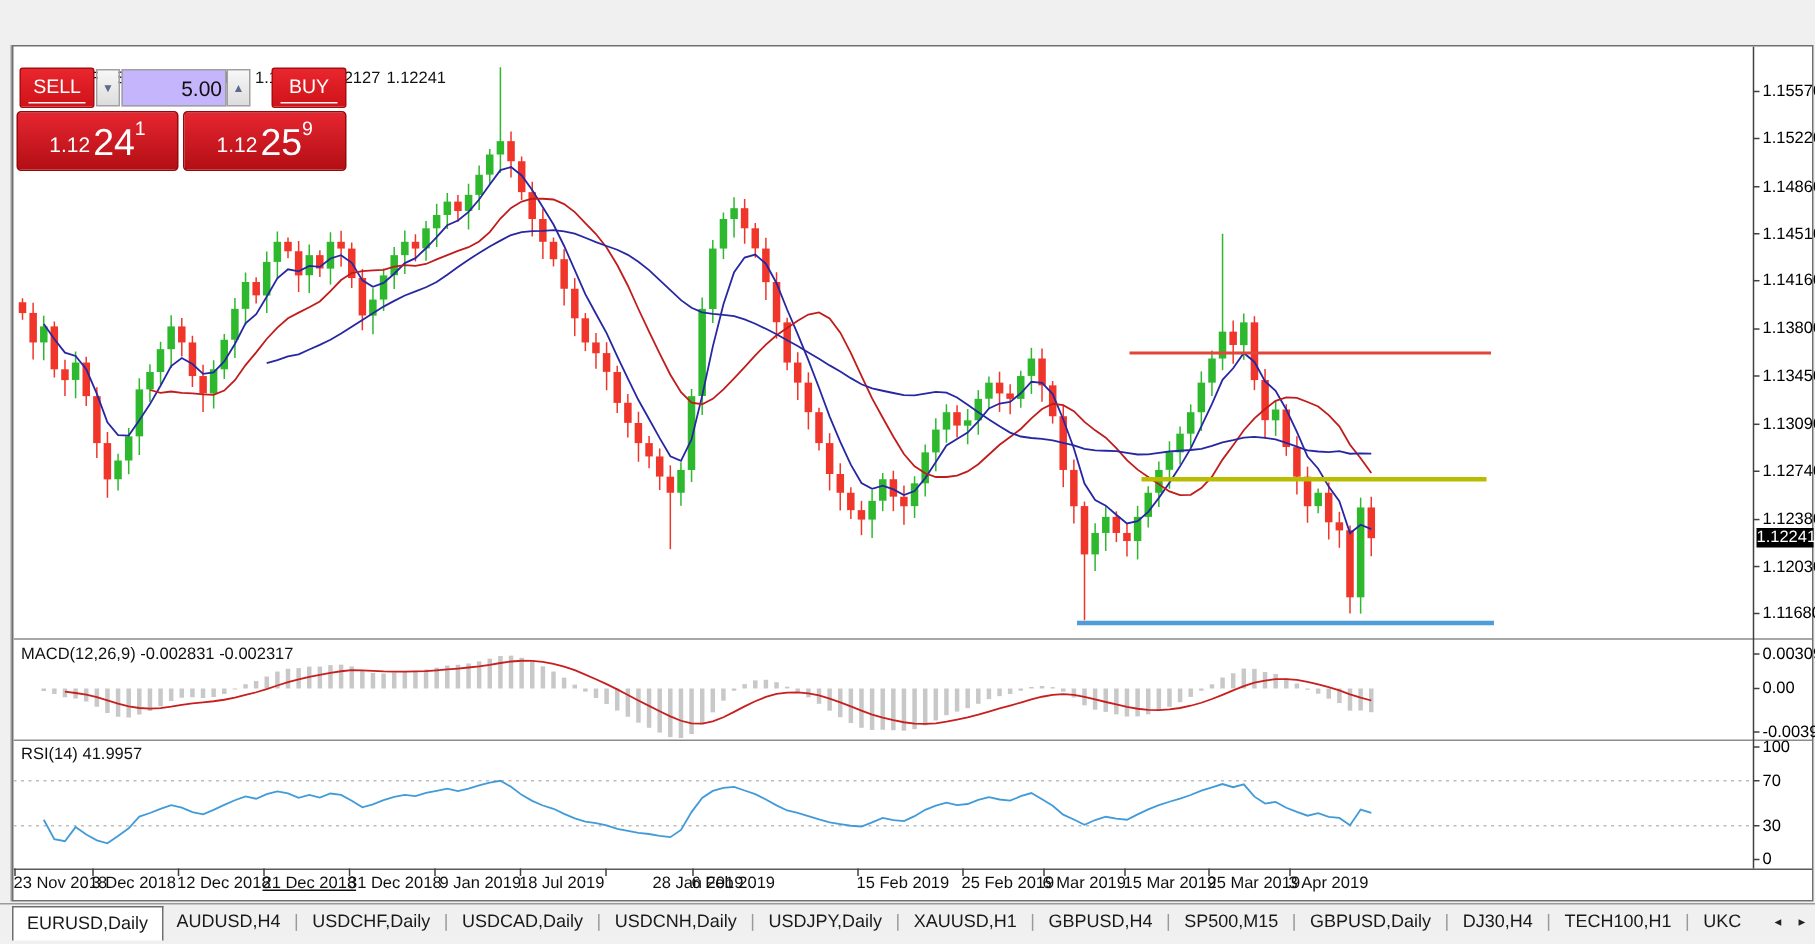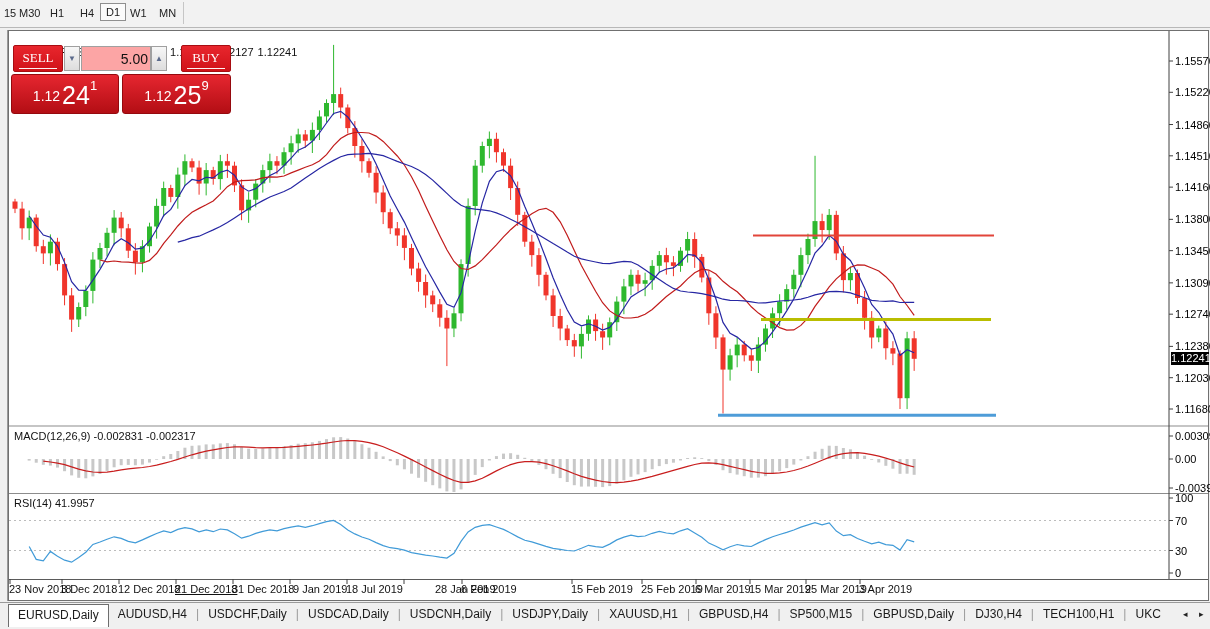--- a/index.html
+++ b/index.html
@@ -20,24 +20,24 @@
 
   .panel-header{position:absolute;left:5px;z-index:2;font-size:11px;color:#111;white-space:pre;}
 
   .pl{position:absolute;left:1166px;z-index:2;font-size:11px;color:#000;line-height:12px;white-space:nowrap;}
   #cur-price-badge{position:absolute;left:1162px;z-index:3;width:38px;height:13px;background:#000;color:#fff;font-size:11px;line-height:13px;text-align:center;}
   .dl{position:absolute;z-index:2;font-size:11px;color:#111;top:552px;white-space:nowrap;}
 
   
   #trade-panel{position:absolute;left:2px;top:14px;width:222px;height:70px;z-index:4;}
   .side-btn{position:absolute;top:0;height:27px;background:linear-gradient(#e8262d,#d01219);border:1px solid #a80d12;border-radius:2px;color:#fff;font-size:13px;text-align:center;box-sizing:border-box;cursor:pointer;}
-  .side-btn .lbl{display:block;margin-top:4px;font-family:Liberation Serif, serif;}
+  .side-btn .lbl{display:block;margin-top:4px;}
   .side-btn .under{position:absolute;left:5px;right:5px;bottom:2px;height:1px;background:#fff;opacity:.95;}
   .spin{position:absolute;top:1px;width:16px;height:25px;background:linear-gradient(#f7f7f7,#dddddd);border:1px solid #a0a0a0;box-sizing:border-box;font-size:8px;color:#5c6b8c;text-align:center;line-height:23px;cursor:pointer;}
-  #vol-field{position:absolute;left:70px;top:1px;width:70px;height:25px;border:1px solid #a0a0a0;box-sizing:border-box;font-size:14px;font-family:"Liberation Sans",sans-serif;text-align:right;color:#111;background:#fca5a5;}
+  #vol-field{position:absolute;left:70px;top:1px;width:70px;height:25px;border:1px solid #a0a0a0;box-sizing:border-box;font-size:14px;font-family:"Liberation Sans",sans-serif;text-align:right;color:#111;background:#c4b5fd;}
   .big-btn{position:absolute;top:29px;height:40px;background:linear-gradient(#e62630,#b30e14);border:1px solid #95090e;border-radius:3px;color:#fff;cursor:pointer;box-sizing:border-box;display:flex;align-items:flex-end;justify-content:center;padding-bottom:4px;}
   .big-btn .fig{font-size:14px;margin-right:2px;margin-bottom:5px;}
   .big-btn .pips{font-size:25px;line-height:28px;}
   .big-btn .pipette{font-size:13px;align-self:flex-start;margin-top:3px;}
 
   
   #tabbar{position:absolute;left:0;top:602px;width:1210px;height:25px;background:#f0f0f0;border-top:1px solid #9a9a9a;white-space:nowrap;overflow:hidden;}
   .tab{display:inline-block;font-size:12px;color:#1a1a1a;padding:4px 9px 0 9px;height:21px;cursor:pointer;vertical-align:top;}
   .tab.active{background:#fff;border:1px solid #6e6e6e;border-bottom:none;margin-left:8px;margin-top:1px;padding-top:3px;}
   .tab-sep{display:inline-block;color:#999;font-size:12px;vertical-align:top;padding-top:4px;}
@@ -45,30 +45,20 @@
   #bottom-strip{position:absolute;left:0;top:627px;width:1210px;height:2px;background:#f0f0f0;}
 
   
   #left-strip{position:absolute;left:0;top:30px;width:8px;height:571px;background:#f0f0f0;border-right:1px solid #9a9a9a;box-sizing:border-box;z-index:0;}
 </style>
 </head>
 <body>
 
 <div id="app">
 
-  <div id="toolbar">
-      <span class="tf" style="left: 1px;">15</span>
-      <span class="tf" style="left: 16px;">M30</span>
-      <span class="tf" style="left: 47px;">H1</span>
-      <span class="tf" style="left: 77px;">H4</span>
-      <span class="tf active" style="left: 100px;">D1</span>
-      <span class="tf" style="left: 127px;">W1</span>
-      <span class="tf" style="left: 156px;">MN</span>
-      <span class="tf-sep" style="left: 183px;"></span>
-    </div>
 
   <div id="left-strip"></div>
 
   <div id="chart-window">
     <svg id="chart-svg" width="1199" height="569">
         <g>
           <rect x="0" y="394.5" width="1199" height="1" fill="#8c8c8c"></rect>
           <rect x="0" y="462" width="1199" height="1" fill="#8c8c8c"></rect>
           <rect x="0" y="548" width="1199" height="1" fill="#5a5a5a"></rect>
           <line x1="1160" y1="0" x2="1160" y2="548" stroke="#404040" stroke-width="1"></line>

